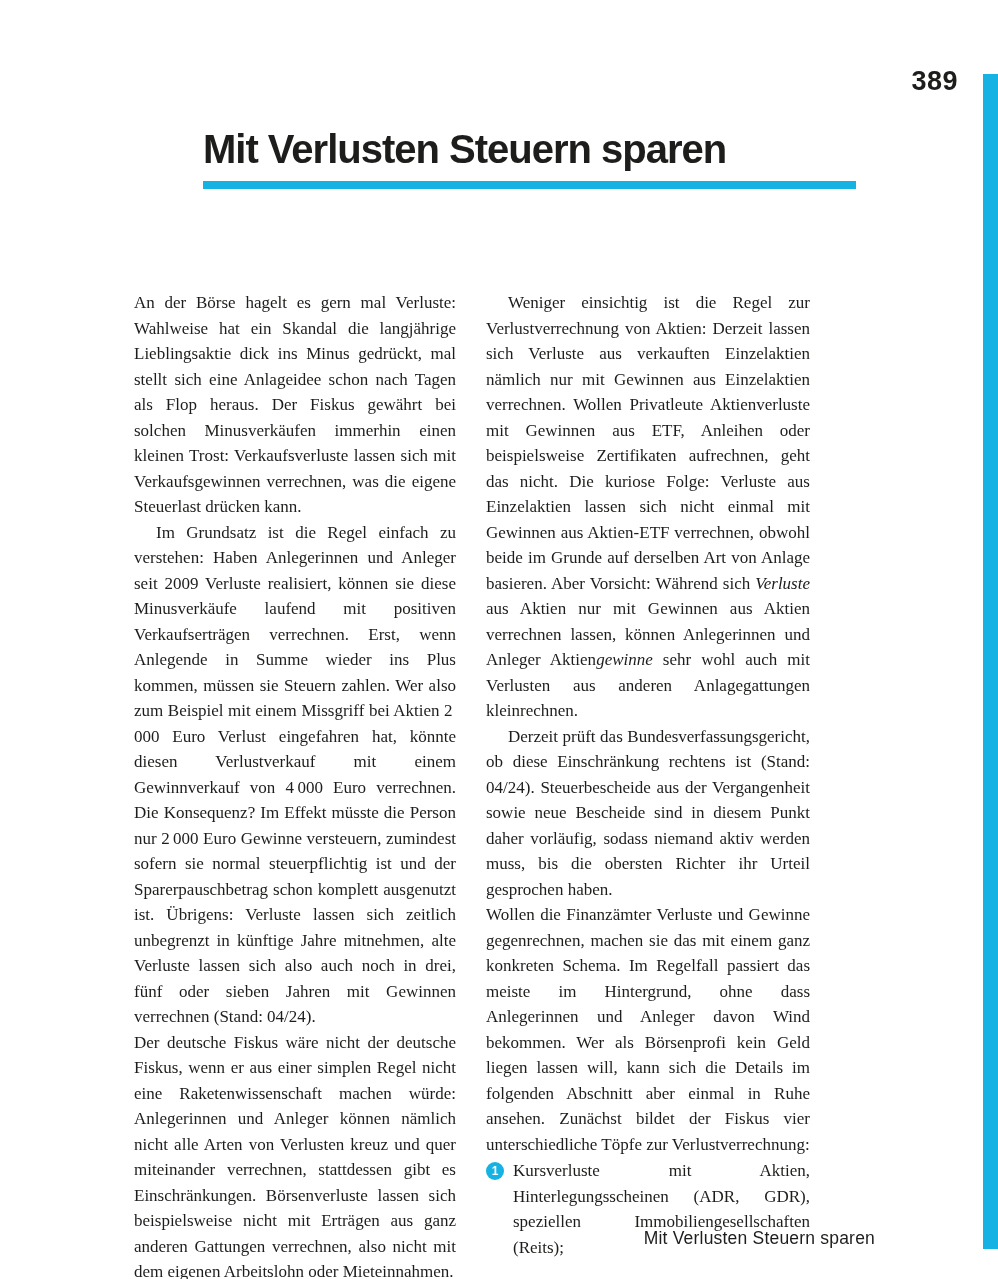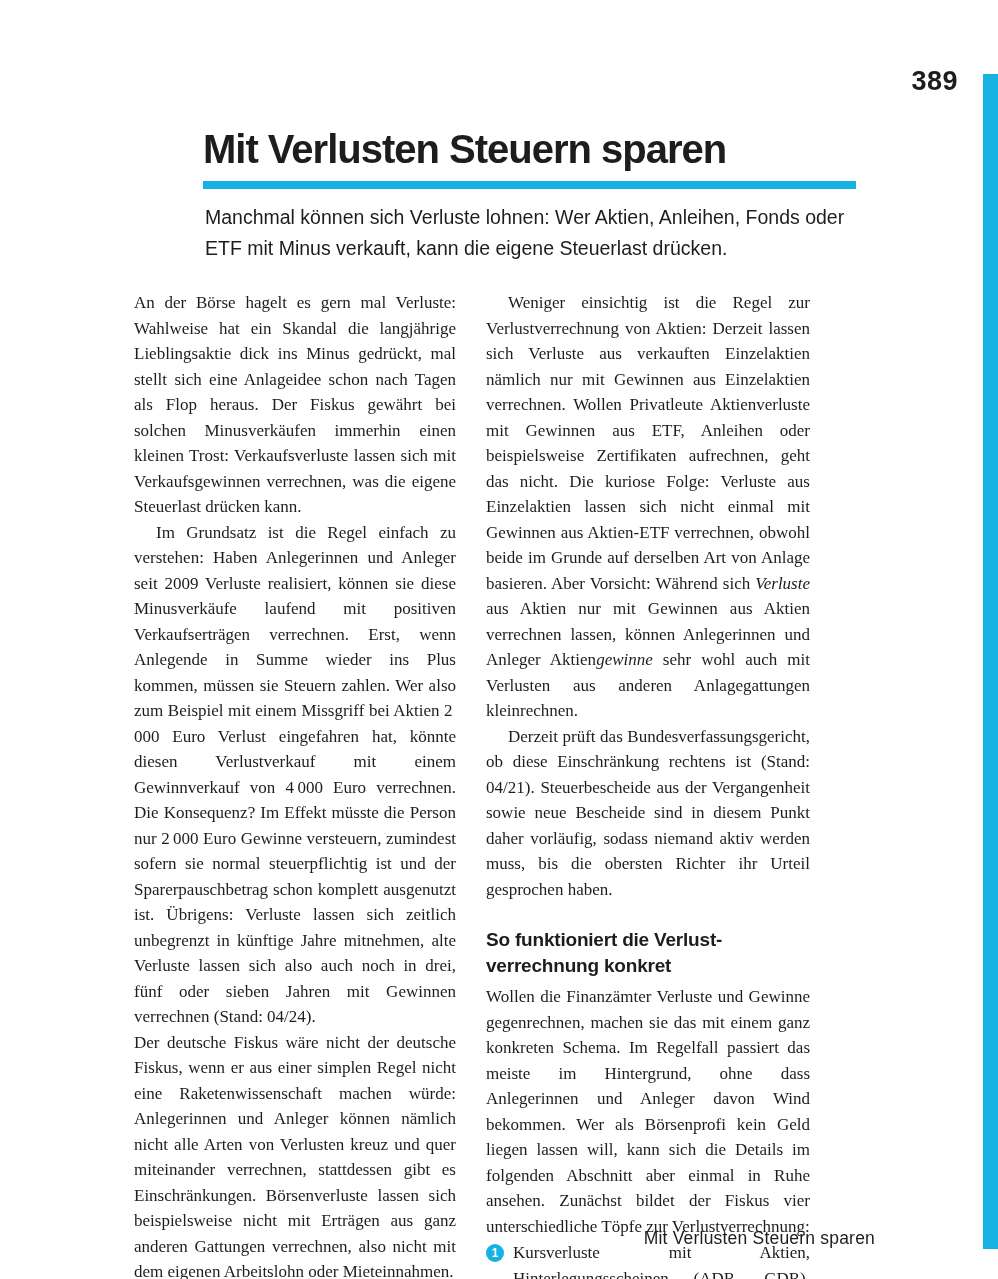--- a/index.html
+++ b/index.html
@@ -140,34 +140,31 @@
 
 <div class="page">
 
   <div class="accent-strip"></div>
 
   <div class="page-number">389</div>
 
   <div class="article-header">
     <h1 class="article-title">Mit Verlusten Steuern sparen</h1>
     <div class="title-rule"></div>
-    <p class="article-subtitle">Manchmal können sich Verluste lohnen: Wer Aktien, Anleihen, Fonds oder ETF mit Minus verkauft, kann die eigene Steuerlast drücken.</p>
   </div>
 
   <div class="body-col col-left">
     <p class="para">An der Börse hagelt es gern mal Verluste: Wahlweise hat ein Skandal die langjährige Lieblingsaktie dick ins Minus gedrückt, mal stellt sich eine Anlageidee schon nach Tagen als Flop heraus. Der Fiskus gewährt bei solchen Minusverkäufen immerhin einen kleinen Trost: Verkaufsverluste lassen sich mit Verkaufsgewinnen verrechnen, was die eigene Steuerlast drücken kann.</p>
     <p class="para indent">Im Grundsatz ist die Regel einfach zu verstehen: Haben Anlegerinnen und Anleger seit 2009 Verluste realisiert, können sie diese Minusverkäufe laufend mit positiven Verkaufserträgen verrechnen. Erst, wenn Anlegende in Summe wieder ins Plus kommen, müssen sie Steuern zahlen. Wer also zum Beispiel mit einem Missgriff bei Aktien 2 000 Euro Verlust eingefahren hat, könnte diesen Verlustverkauf mit einem Gewinnverkauf von 4 000 Euro verrechnen. Die Konsequenz? Im Effekt müsste die Person nur 2 000 Euro Gewinne versteuern, zumindest sofern sie normal steuerpflichtig ist und der Sparerpauschbetrag schon komplett ausgenutzt ist. Übrigens: Verluste lassen sich zeitlich unbegrenzt in künftige Jahre mitnehmen, alte Verluste lassen sich also auch noch in drei, fünf oder sieben Jahren mit Gewinnen verrechnen (Stand: 04/24).</p>
     <p class="para">Der deutsche Fiskus wäre nicht der deutsche Fiskus, wenn er aus einer simplen Regel nicht eine Raketenwissenschaft machen würde: Anlegerinnen und Anleger können nämlich nicht alle Arten von Verlusten kreuz und quer miteinander verrechnen, stattdessen gibt es Einschränkungen. Börsenverluste lassen sich beispielsweise nicht mit Erträgen aus ganz anderen Gattungen verrechnen, also nicht mit dem eigenen Arbeitslohn oder Mieteinnahmen.</p>
   </div>
 
   <div class="body-col col-right">
     <p class="para indent"><span>Weniger einsichtig ist die Regel zur Verlustverrechnung von Aktien: Derzeit lassen sich Verluste aus verkauften Einzelaktien nämlich nur mit Gewinnen aus Einzelaktien verrechnen. Wollen Privatleute Aktienverluste mit Gewinnen aus ETF, Anleihen oder beispielsweise Zertifikaten aufrechnen, geht das nicht. Die kuriose Folge: Verluste aus Einzelaktien lassen sich nicht einmal mit Gewinnen aus Aktien-ETF verrechnen, obwohl beide im Grunde auf derselben Art von Anlage basieren. Aber Vorsicht: Während sich </span><span class="ital">Verluste</span><span> aus Aktien nur mit Gewinnen aus Aktien verrechnen lassen, können Anlegerinnen und Anleger Aktien</span><span class="ital">gewinne</span><span> sehr wohl auch mit Verlusten aus anderen Anlagegattungen kleinrechnen.</span></p>
-    <p class="para indent">Derzeit prüft das Bundesverfassungsgericht, ob diese Einschränkung rechtens ist (Stand: 04/21). Steuerbescheide aus der Vergangenheit sowie neue Bescheide sind in diesem Punkt daher vorläufig, sodass niemand aktiv werden muss, bis die obersten Richter ihr Urteil gesprochen haben.</p>
-    <h2 class="col-heading">So funktioniert die Verlust-
-verrechnung konkret</h2>
+    <p class="para indent">Derzeit prüft das Bundesverfassungsgericht, ob diese Einschränkung rechtens ist (Stand: 04/24). Steuerbescheide aus der Vergangenheit sowie neue Bescheide sind in diesem Punkt daher vorläufig, sodass niemand aktiv werden muss, bis die obersten Richter ihr Urteil gesprochen haben.</p>
     <p class="para">Wollen die Finanzämter Verluste und Gewinne gegenrechnen, machen sie das mit einem ganz konkreten Schema. Im Regelfall passiert das meiste im Hintergrund, ohne dass Anlegerinnen und Anleger davon Wind bekommen. Wer als Börsenprofi kein Geld liegen lassen will, kann sich die Details im folgenden Abschnitt aber einmal in Ruhe ansehen. Zunächst bildet der Fiskus vier unterschiedliche Töpfe zur Verlustverrechnung:</p>
 
     <div class="topf-item">
       <span class="topf-badge">1</span>
       <div class="topf-content">
         <div class="topf-text">Kursverluste mit Aktien, Hinterlegungsscheinen (ADR, GDR), speziellen Immobiliengesellschaften (Reits);</div>
       </div>
     </div>
   </div>
 

